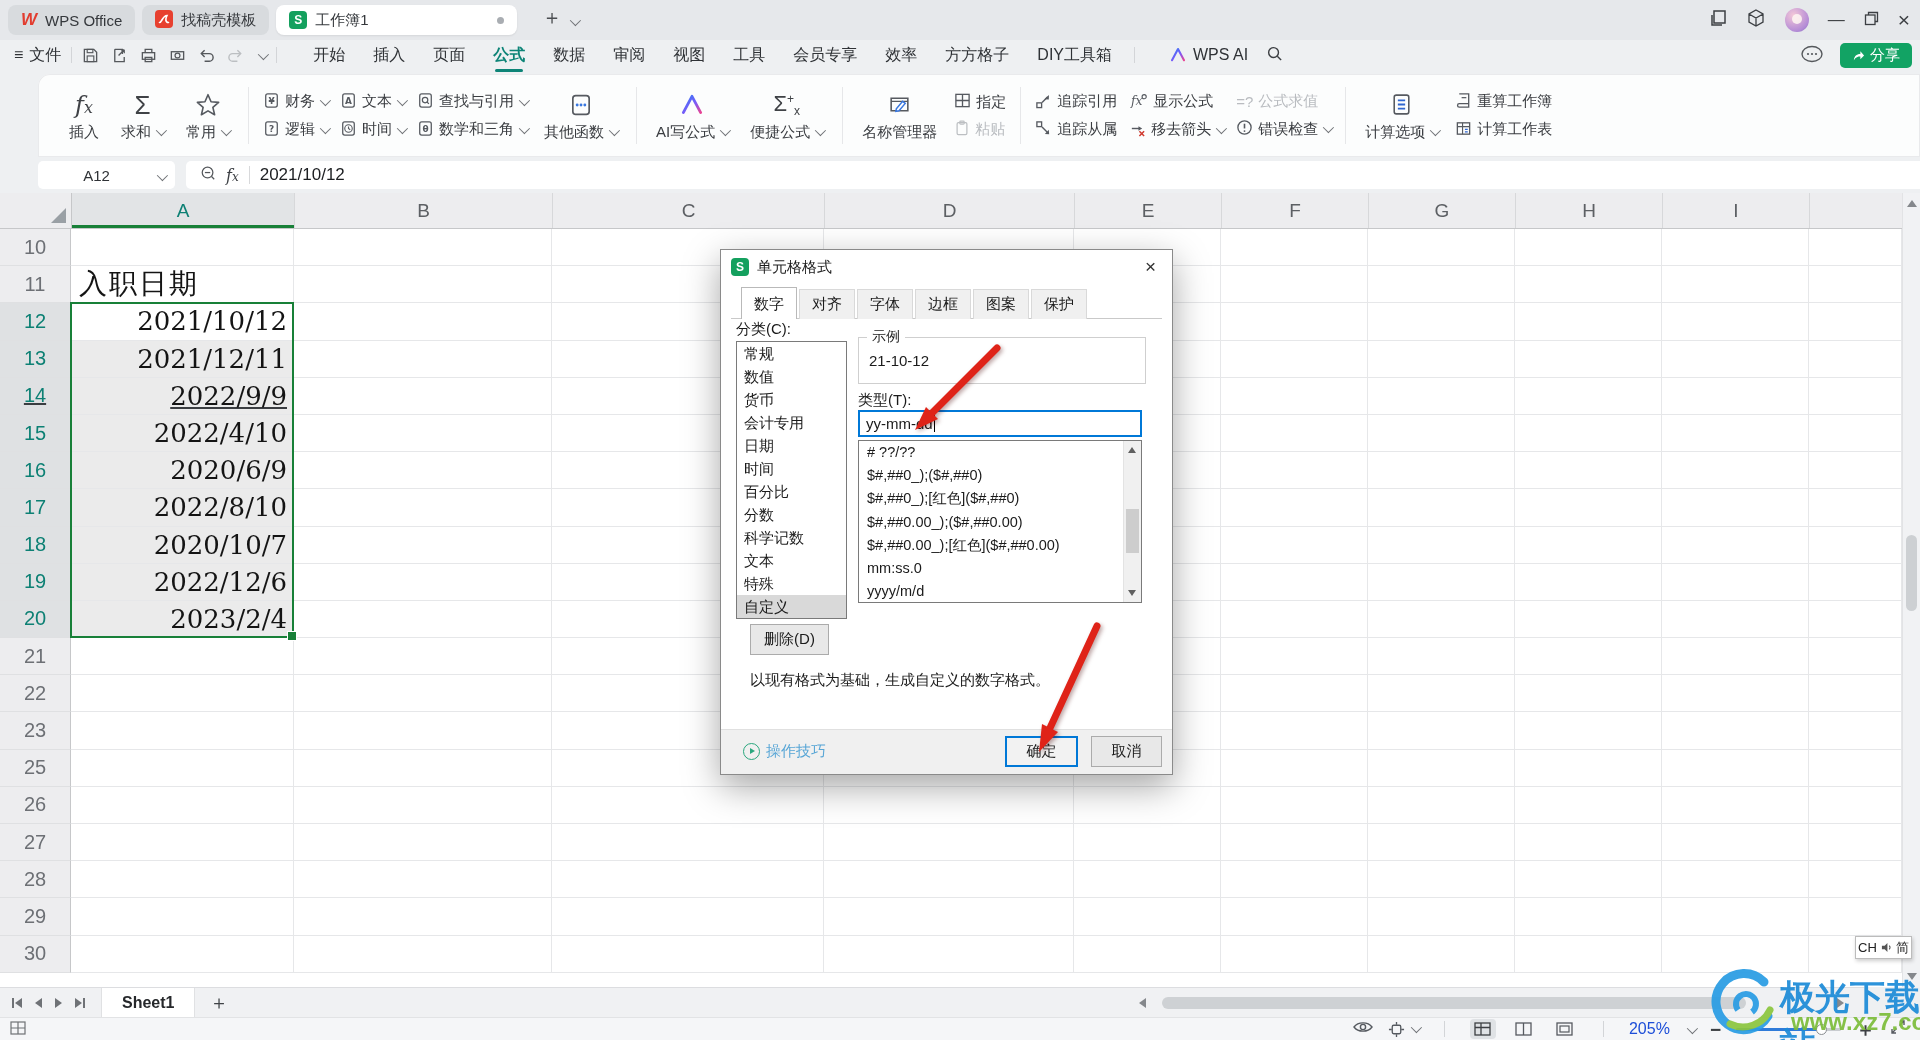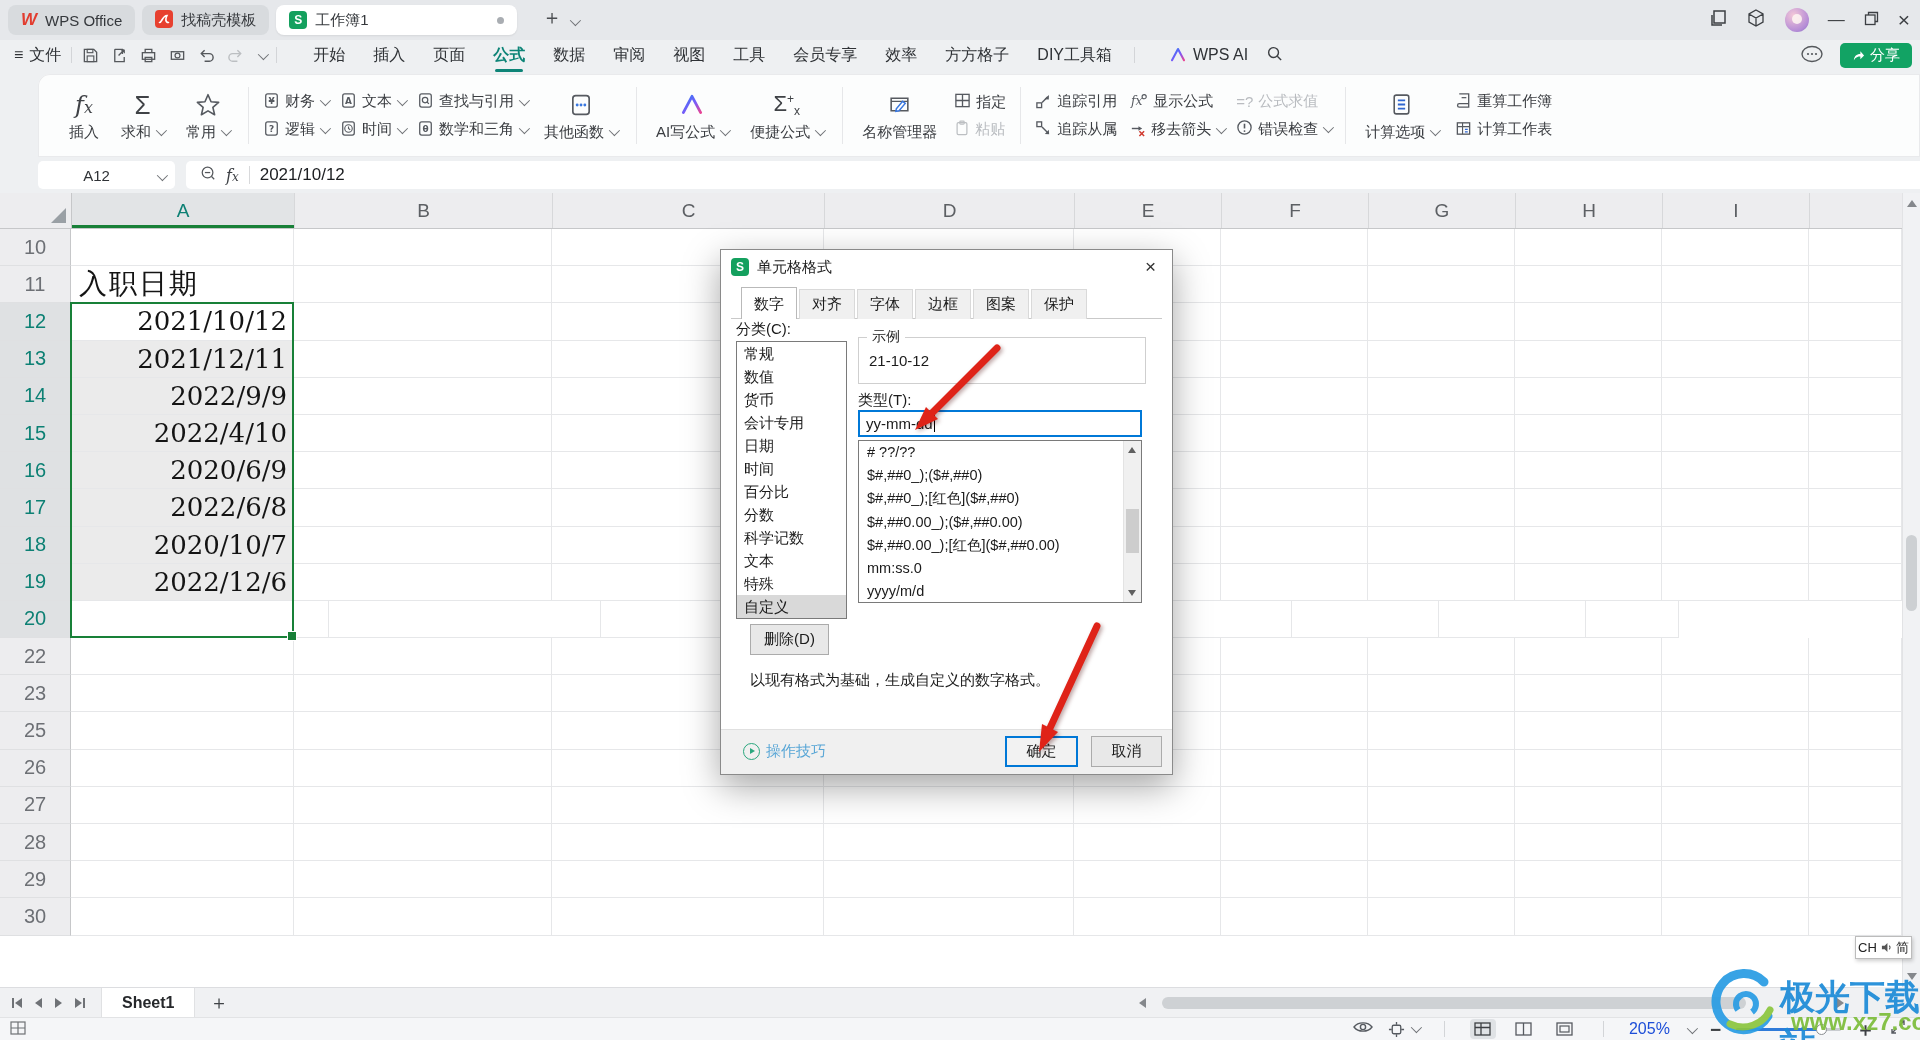--- a/index.html
+++ b/index.html
@@ -576,21 +576,21 @@
         <div class="gcell" style="width: 258px;"></div>
         <div class="gcell" style="width: 272px;"></div>
         <div class="gcell" style="width: 250px;"></div>
         <div class="gcell" style="width: 147px;"></div>
         <div class="gcell" style="width: 147px;"></div>
         <div class="gcell" style="width: 147px;"></div>
         <div class="gcell" style="width: 147px;"></div>
         <div class="gcell" style="width: 147px;"></div>
         <div class="gcell" style="width: 93px;"></div>
       </div>
-      <div class="grow" style="height: 37.2px;">
+      <div class="grow" style="height: 37.2px; text-decoration: underline;">
         <div class="growhead selhead">14</div>
         <div class="gcell cell-sel" style="width: 223px;">2022/9/9</div>
         <div class="gcell" style="width: 258px;"></div>
         <div class="gcell" style="width: 272px;"></div>
         <div class="gcell" style="width: 250px;"></div>
         <div class="gcell" style="width: 147px;"></div>
         <div class="gcell" style="width: 147px;"></div>
         <div class="gcell" style="width: 147px;"></div>
         <div class="gcell" style="width: 147px;"></div>
         <div class="gcell" style="width: 147px;"></div>
@@ -617,21 +617,21 @@
         <div class="gcell" style="width: 250px;"></div>
         <div class="gcell" style="width: 147px;"></div>
         <div class="gcell" style="width: 147px;"></div>
         <div class="gcell" style="width: 147px;"></div>
         <div class="gcell" style="width: 147px;"></div>
         <div class="gcell" style="width: 147px;"></div>
         <div class="gcell" style="width: 93px;"></div>
       </div>
       <div class="grow" style="height: 37.2px;">
         <div class="growhead selhead">17</div>
-        <div class="gcell cell-sel" style="width: 223px;">2022/6/8</div>
+        <div class="gcell cell-sel" style="width: 223px;">2022/8/10</div>
         <div class="gcell" style="width: 258px;"></div>
         <div class="gcell" style="width: 272px;"></div>
         <div class="gcell" style="width: 250px;"></div>
         <div class="gcell" style="width: 147px;"></div>
         <div class="gcell" style="width: 147px;"></div>
         <div class="gcell" style="width: 147px;"></div>
         <div class="gcell" style="width: 147px;"></div>
         <div class="gcell" style="width: 147px;"></div>
         <div class="gcell" style="width: 93px;"></div>
       </div>
@@ -656,20 +656,34 @@
         <div class="gcell" style="width: 250px;"></div>
         <div class="gcell" style="width: 147px;"></div>
         <div class="gcell" style="width: 147px;"></div>
         <div class="gcell" style="width: 147px;"></div>
         <div class="gcell" style="width: 147px;"></div>
         <div class="gcell" style="width: 147px;"></div>
         <div class="gcell" style="width: 93px;"></div>
       </div>
       <div class="grow" style="height: 37.2px;">
         <div class="growhead selhead">20</div>
+        <div class="gcell cell-sel" style="width: 223px;">2023/2/4</div>
+        <div class="gcell" style="width: 258px;"></div>
+        <div class="gcell" style="width: 272px;"></div>
+        <div class="gcell" style="width: 250px;"></div>
+        <div class="gcell" style="width: 147px;"></div>
+        <div class="gcell" style="width: 147px;"></div>
+        <div class="gcell" style="width: 147px;"></div>
+        <div class="gcell" style="width: 147px;"></div>
+        <div class="gcell" style="width: 147px;"></div>
+        <div class="gcell" style="width: 93px;"></div>
+      </div>
+      <div class="grow" style="height: 37.2px;">
+        <div class="growhead">21</div>
+        <div class="gcell" style="width: 223px;"></div>
         <div class="gcell" style="width: 258px;"></div>
         <div class="gcell" style="width: 272px;"></div>
         <div class="gcell" style="width: 250px;"></div>
         <div class="gcell" style="width: 147px;"></div>
         <div class="gcell" style="width: 147px;"></div>
         <div class="gcell" style="width: 147px;"></div>
         <div class="gcell" style="width: 147px;"></div>
         <div class="gcell" style="width: 147px;"></div>
         <div class="gcell" style="width: 93px;"></div>
       </div>

